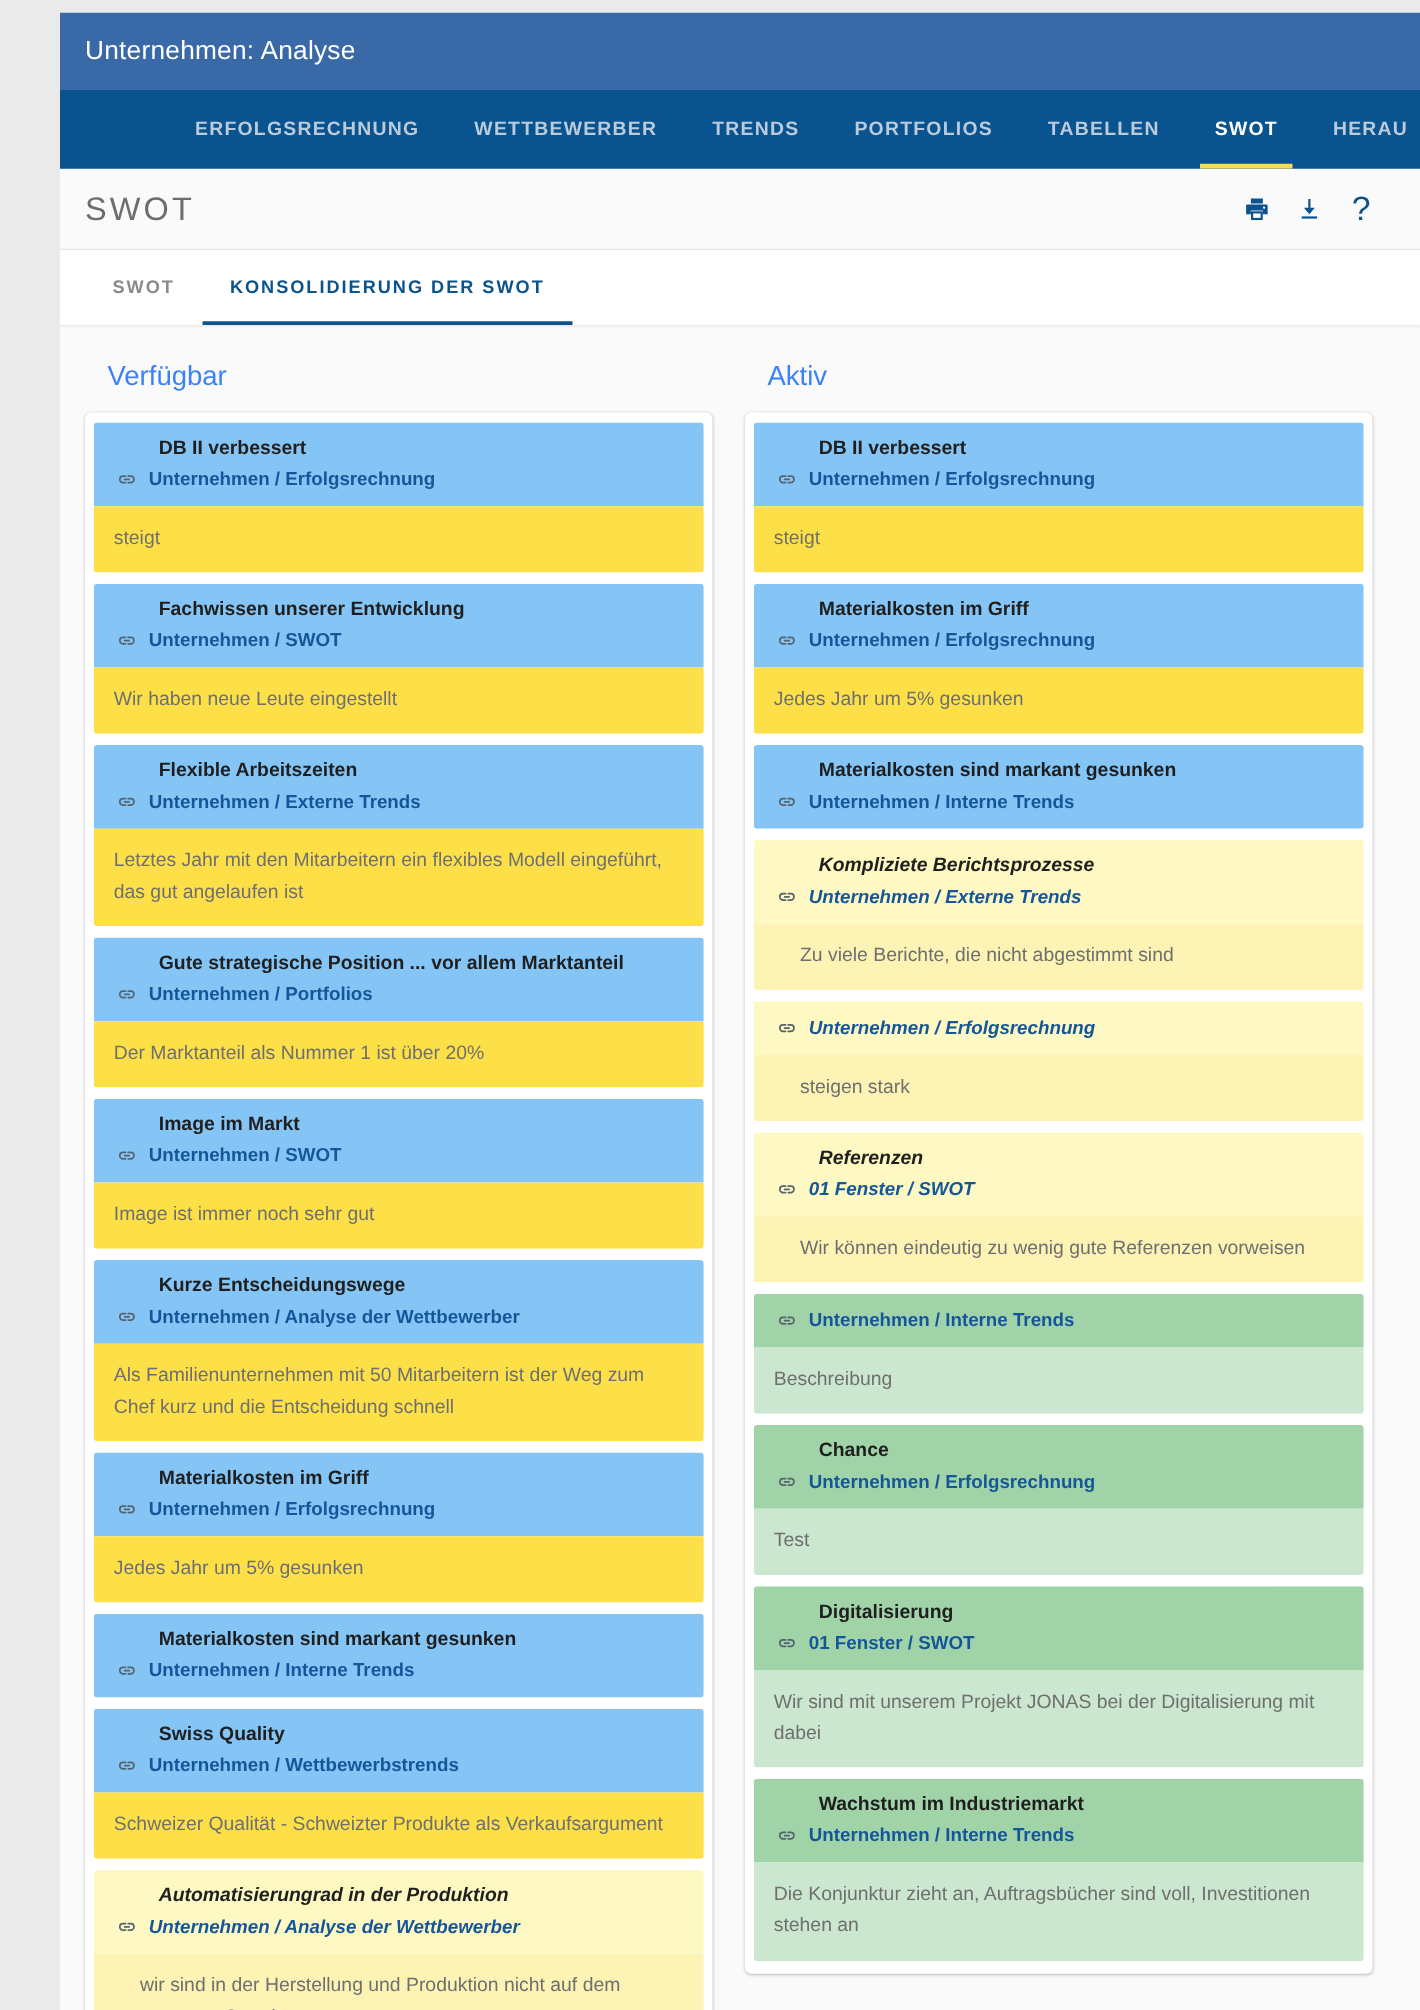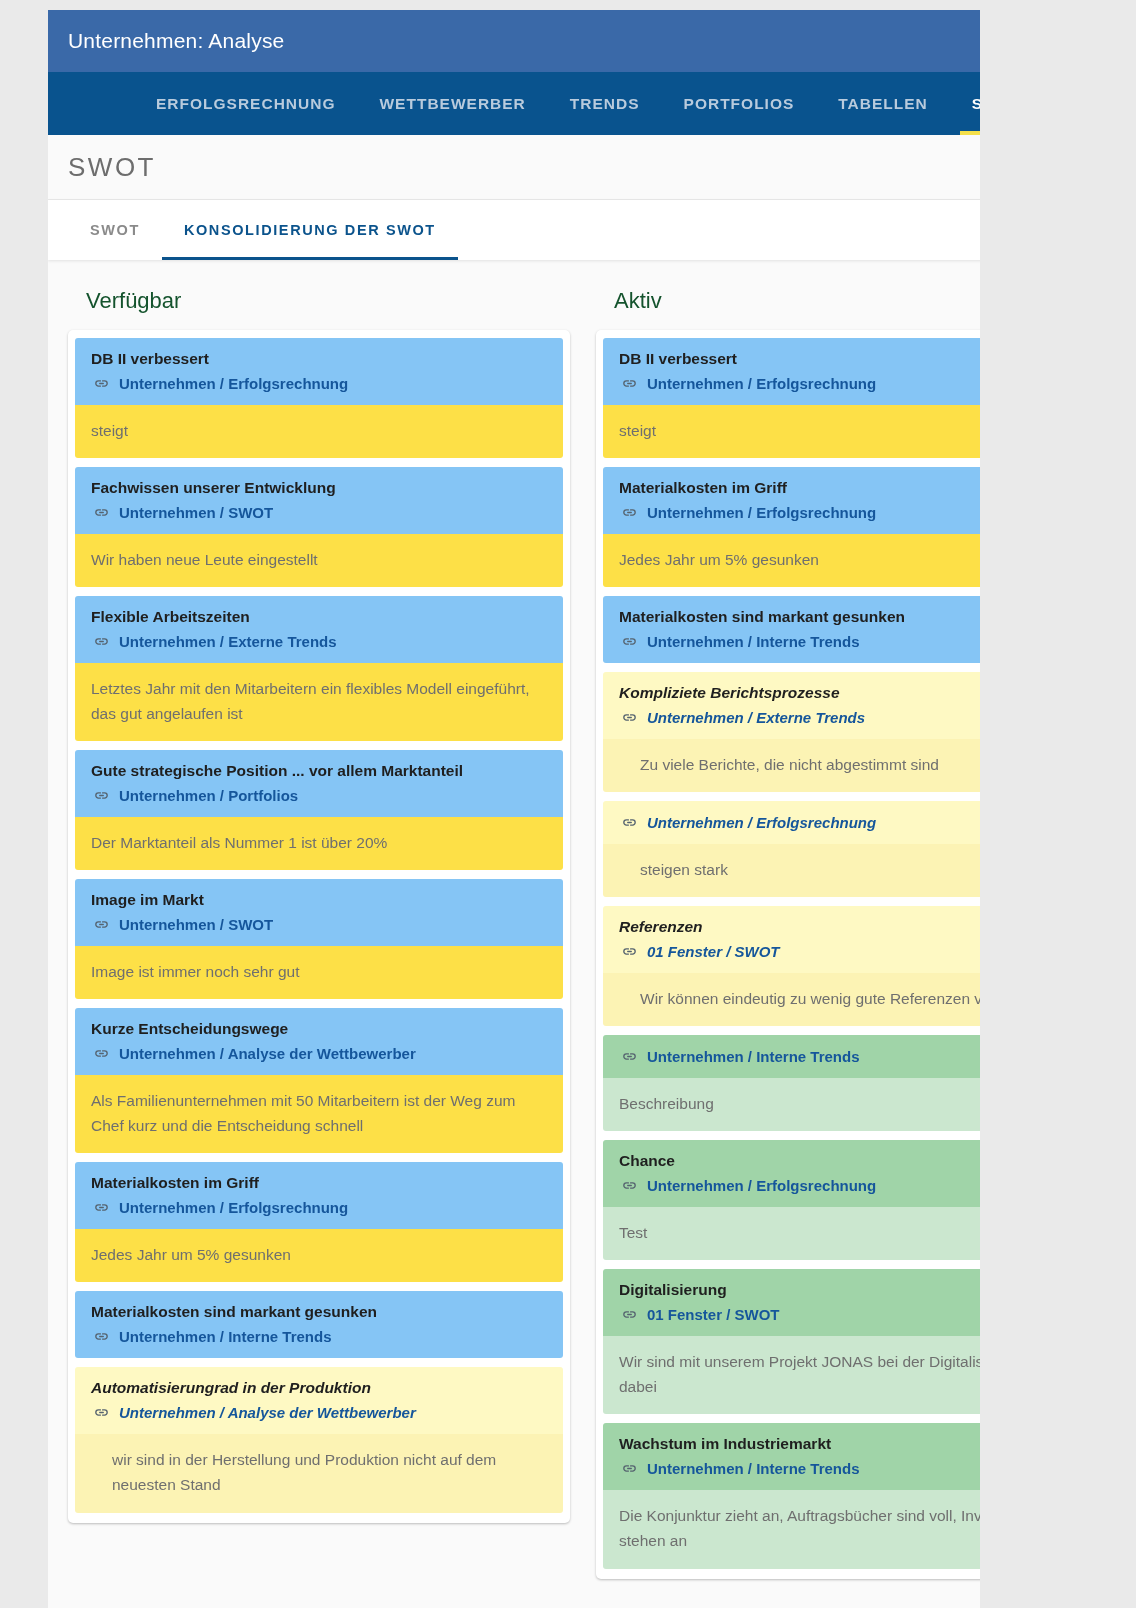--- a/index.html
+++ b/index.html
@@ -5,21 +5,21 @@
 <style>
   * { box-sizing: border-box; }
   html, body {
     margin: 0; padding: 0;
     background: #eaeaea;
     font-family: "Liberation Sans", "DejaVu Sans", sans-serif;
     -webkit-font-smoothing: antialiased;
   }
   #page {
     position: relative;
-    width: 980px;
+    width: 1136px;
     height: 1608px;
     overflow: hidden;
     background: #eaeaea;
   }
 
   
   .app-window {
     position: absolute;
     left: 48px;
     top: 10px;
@@ -149,21 +149,21 @@
   .board {
     display: flex;
     gap: 26px;
     padding: 22px 22px 0 20px;
     background: #fafafa;
     align-items: flex-start;
   }
   .column { width: 502px; flex: 0 0 502px; }
   .column-title {
     font-size: 22px;
-    color: #14532d;
+    color: #3b82f6;
     font-weight: 400;
     padding: 6px 0 16px 18px;
   }
   .column-body {
     background: #ffffff;
     border-radius: 5px;
     padding: 8px 7px 10px 7px;
     box-shadow: 0 1px 3px rgba(0,0,0,.16), 0 1px 2px rgba(0,0,0,.10);
   }
 
@@ -176,20 +176,21 @@
   .card:last-child { margin-bottom: 0; }
   .card-head {
     padding: 11px 14px 11px 16px;
   }
   .card-title {
     font-size: 15.5px;
     font-weight: bold;
     color: #1f1f1f;
     line-height: 1.35;
     margin-bottom: 3px;
+    margin-left: 36px;
   }
   .card-link {
     display: flex;
     align-items: center;
     gap: 9px;
     font-size: 15px;
     font-weight: bold;
     color: #15569b;
     cursor: pointer;
     line-height: 1.4;
@@ -390,20 +391,36 @@
                     <svg width="17" height="17" viewBox="0 0 24 24" fill="none" stroke="currentColor" stroke-width="1.9" stroke-linecap="round">
                       <path d="M9.5 12h5"></path>
                       <path d="M10.5 8.4H7.6a3.6 3.6 0 0 0 0 7.2h2.9"></path>
                       <path d="M13.5 8.4h2.9a3.6 3.6 0 0 1 0 7.2h-2.9"></path>
                     </svg>
                   </span>
                   <span>Unternehmen / Interne Trends</span>
                 </div>
               </div>
             </div>
+            <div class="card blue">
+              <div class="card-head">
+                <div class="card-title">Swiss Quality</div>
+                <div class="card-link">
+                  <span class="link-icon">
+                    <svg width="17" height="17" viewBox="0 0 24 24" fill="none" stroke="currentColor" stroke-width="1.9" stroke-linecap="round">
+                      <path d="M9.5 12h5"></path>
+                      <path d="M10.5 8.4H7.6a3.6 3.6 0 0 0 0 7.2h2.9"></path>
+                      <path d="M13.5 8.4h2.9a3.6 3.6 0 0 1 0 7.2h-2.9"></path>
+                    </svg>
+                  </span>
+                  <span>Unternehmen / Wettbewerbstrends</span>
+                </div>
+              </div>
+              <div class="card-desc">Schweizer Qualität - Schweizter Produkte als Verkaufsargument</div>
+            </div>
             <div class="card yellow">
               <div class="card-head">
                 <div class="card-title">Automatisierungrad in der Produktion</div>
                 <div class="card-link">
                   <span class="link-icon">
                     <svg width="17" height="17" viewBox="0 0 24 24" fill="none" stroke="currentColor" stroke-width="1.9" stroke-linecap="round">
                       <path d="M9.5 12h5"></path>
                       <path d="M10.5 8.4H7.6a3.6 3.6 0 0 0 0 7.2h2.9"></path>
                       <path d="M13.5 8.4h2.9a3.6 3.6 0 0 1 0 7.2h-2.9"></path>
                     </svg>

